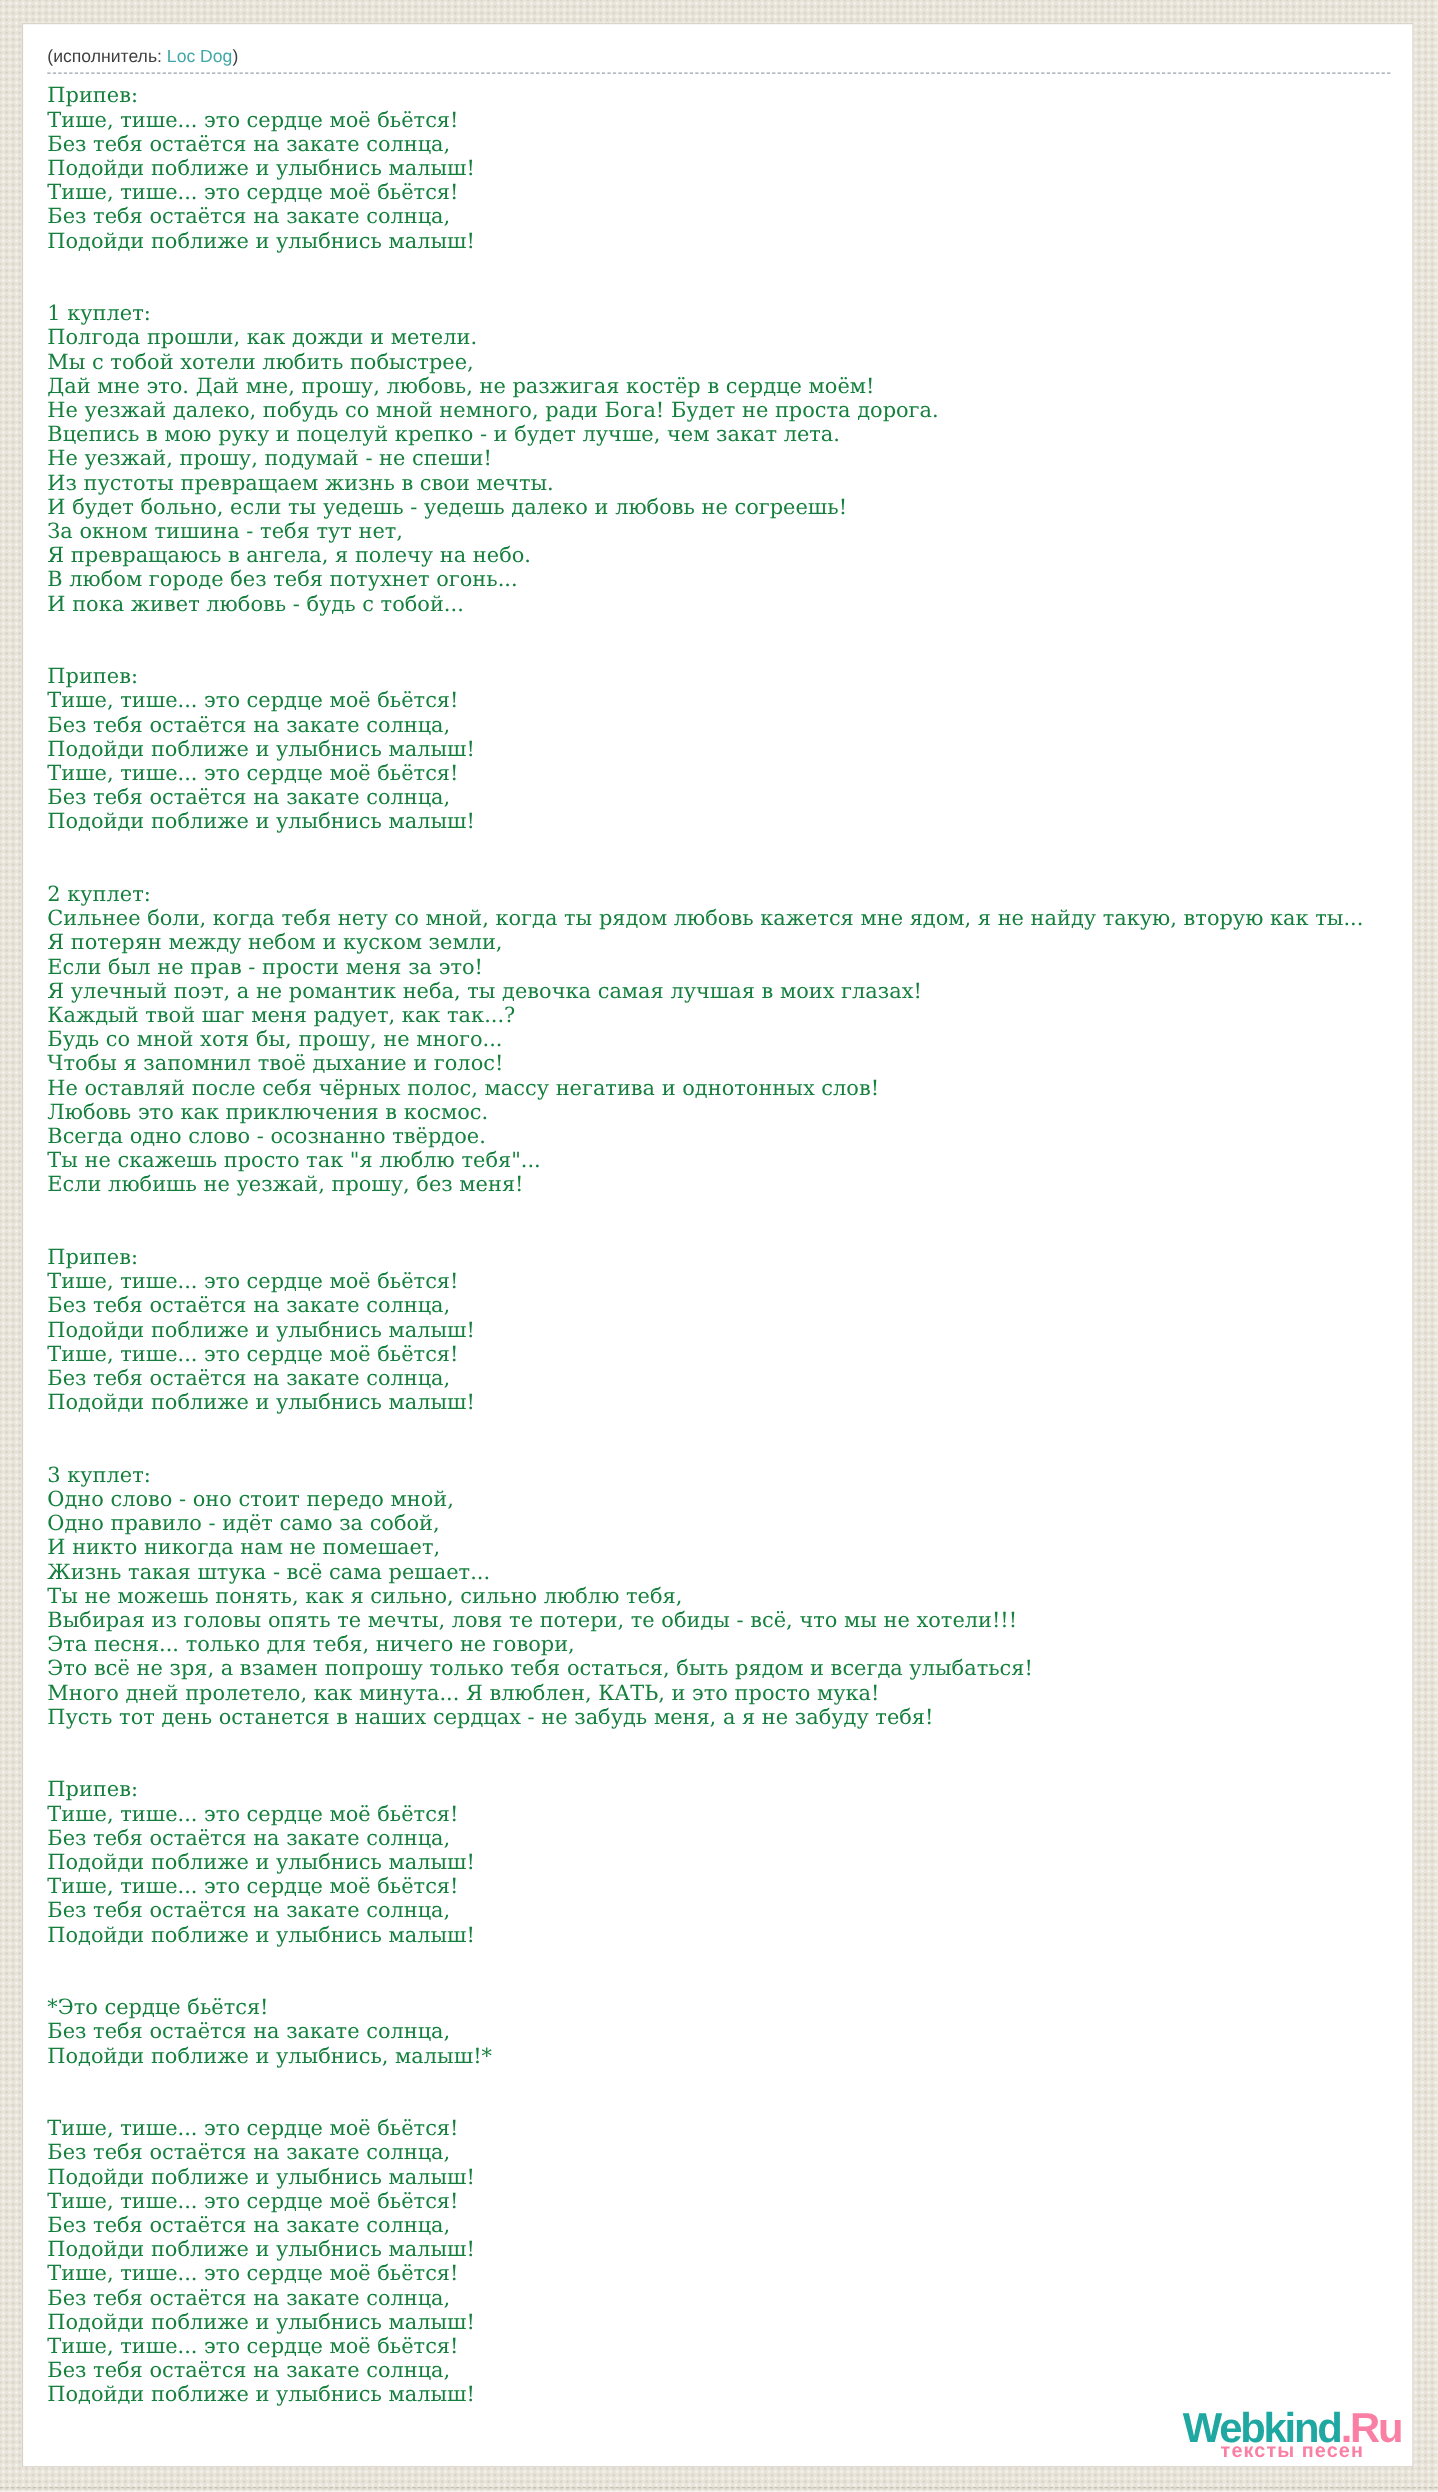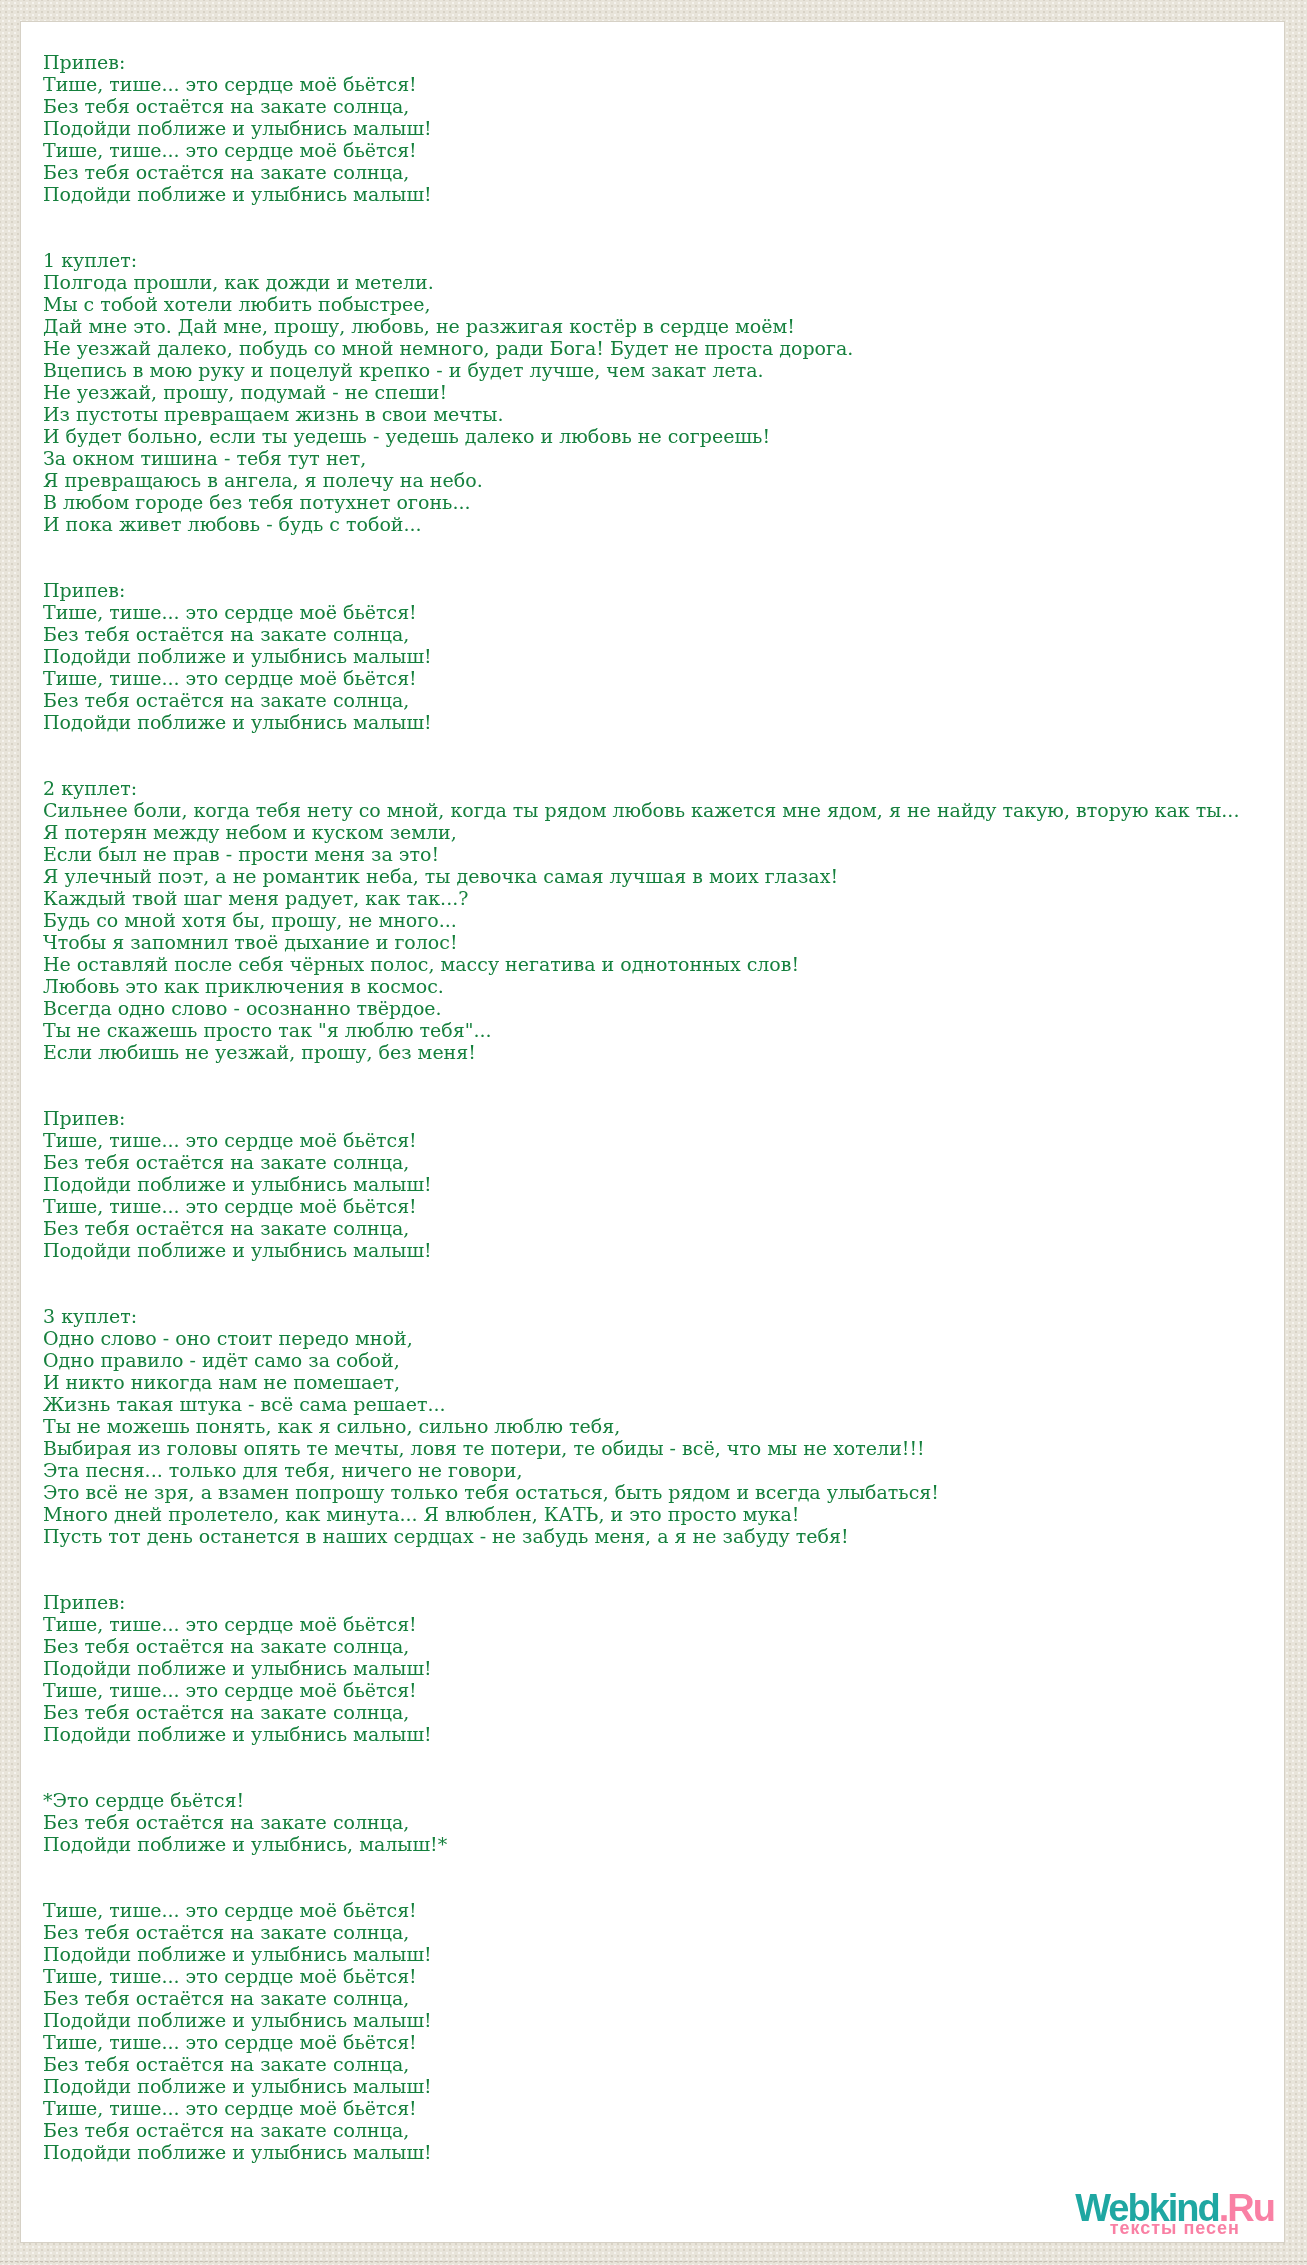--- a/index.html
+++ b/index.html
@@ -89,20 +89,23 @@
     bottom: 3px;
     border-top: 1px dashed #c6c1b5;
   }
 </style>
 </head>
 <body>
 
 <div class="content-box">
 
 
+  <div class="artist-line">
+    <span>(исполнитель: </span><span class="artist-link">Loc Dog</span><span>)</span>
+  </div>
 
   <div class="lyrics">Припев:
 Тише, тише... это сердце моё бьётся!
 Без тебя остаётся на закате солнца,
 Подойди поближе и улыбнись малыш!
 Тише, тише... это сердце моё бьётся!
 Без тебя остаётся на закате солнца,
 Подойди поближе и улыбнись малыш!
 
 

